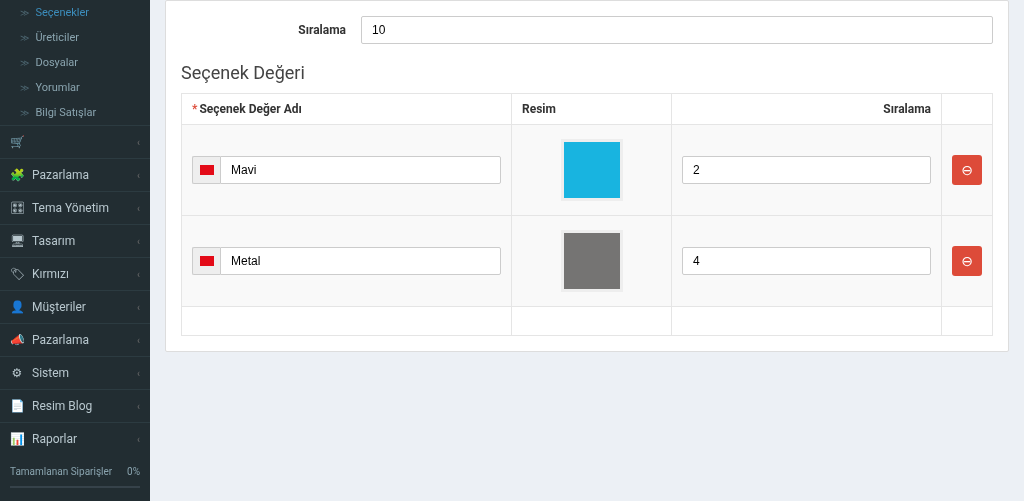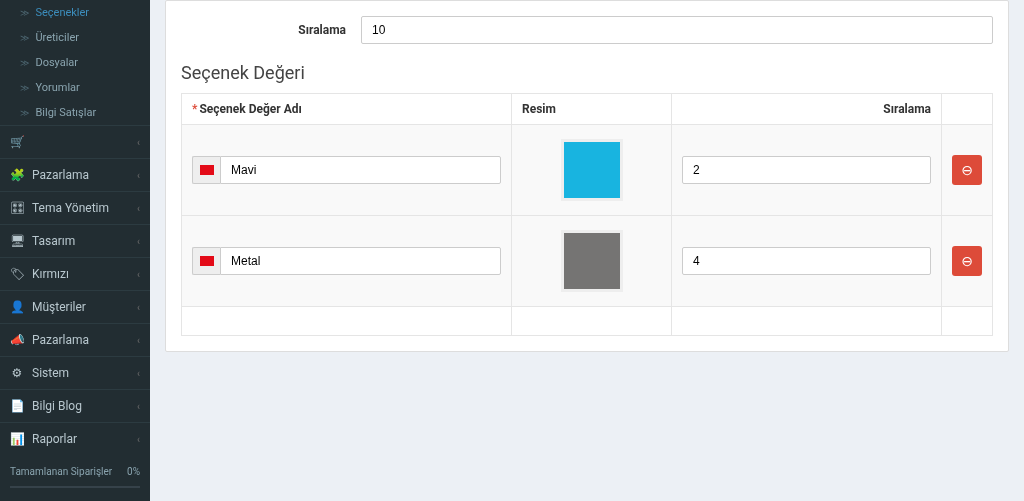--- a/index.html
+++ b/index.html
@@ -104,21 +104,21 @@
           <span>Pazarlama</span>
           <span class="chev">‹</span>
         </li>
         <li>
           <span class="sidebar-icon">⚙</span>
           <span>Sistem</span>
           <span class="chev">‹</span>
         </li>
         <li>
           <span class="sidebar-icon">📄</span>
-          <span>Bilgi Blog</span>
+          <span>Resim Blog</span>
           <span class="chev">‹</span>
         </li>
         <li>
           <span class="sidebar-icon">📊</span>
           <span>Raporlar</span>
           <span class="chev">‹</span>
         </li>
       </ul>
     <div class="stats">
         <div class="stat-row">

